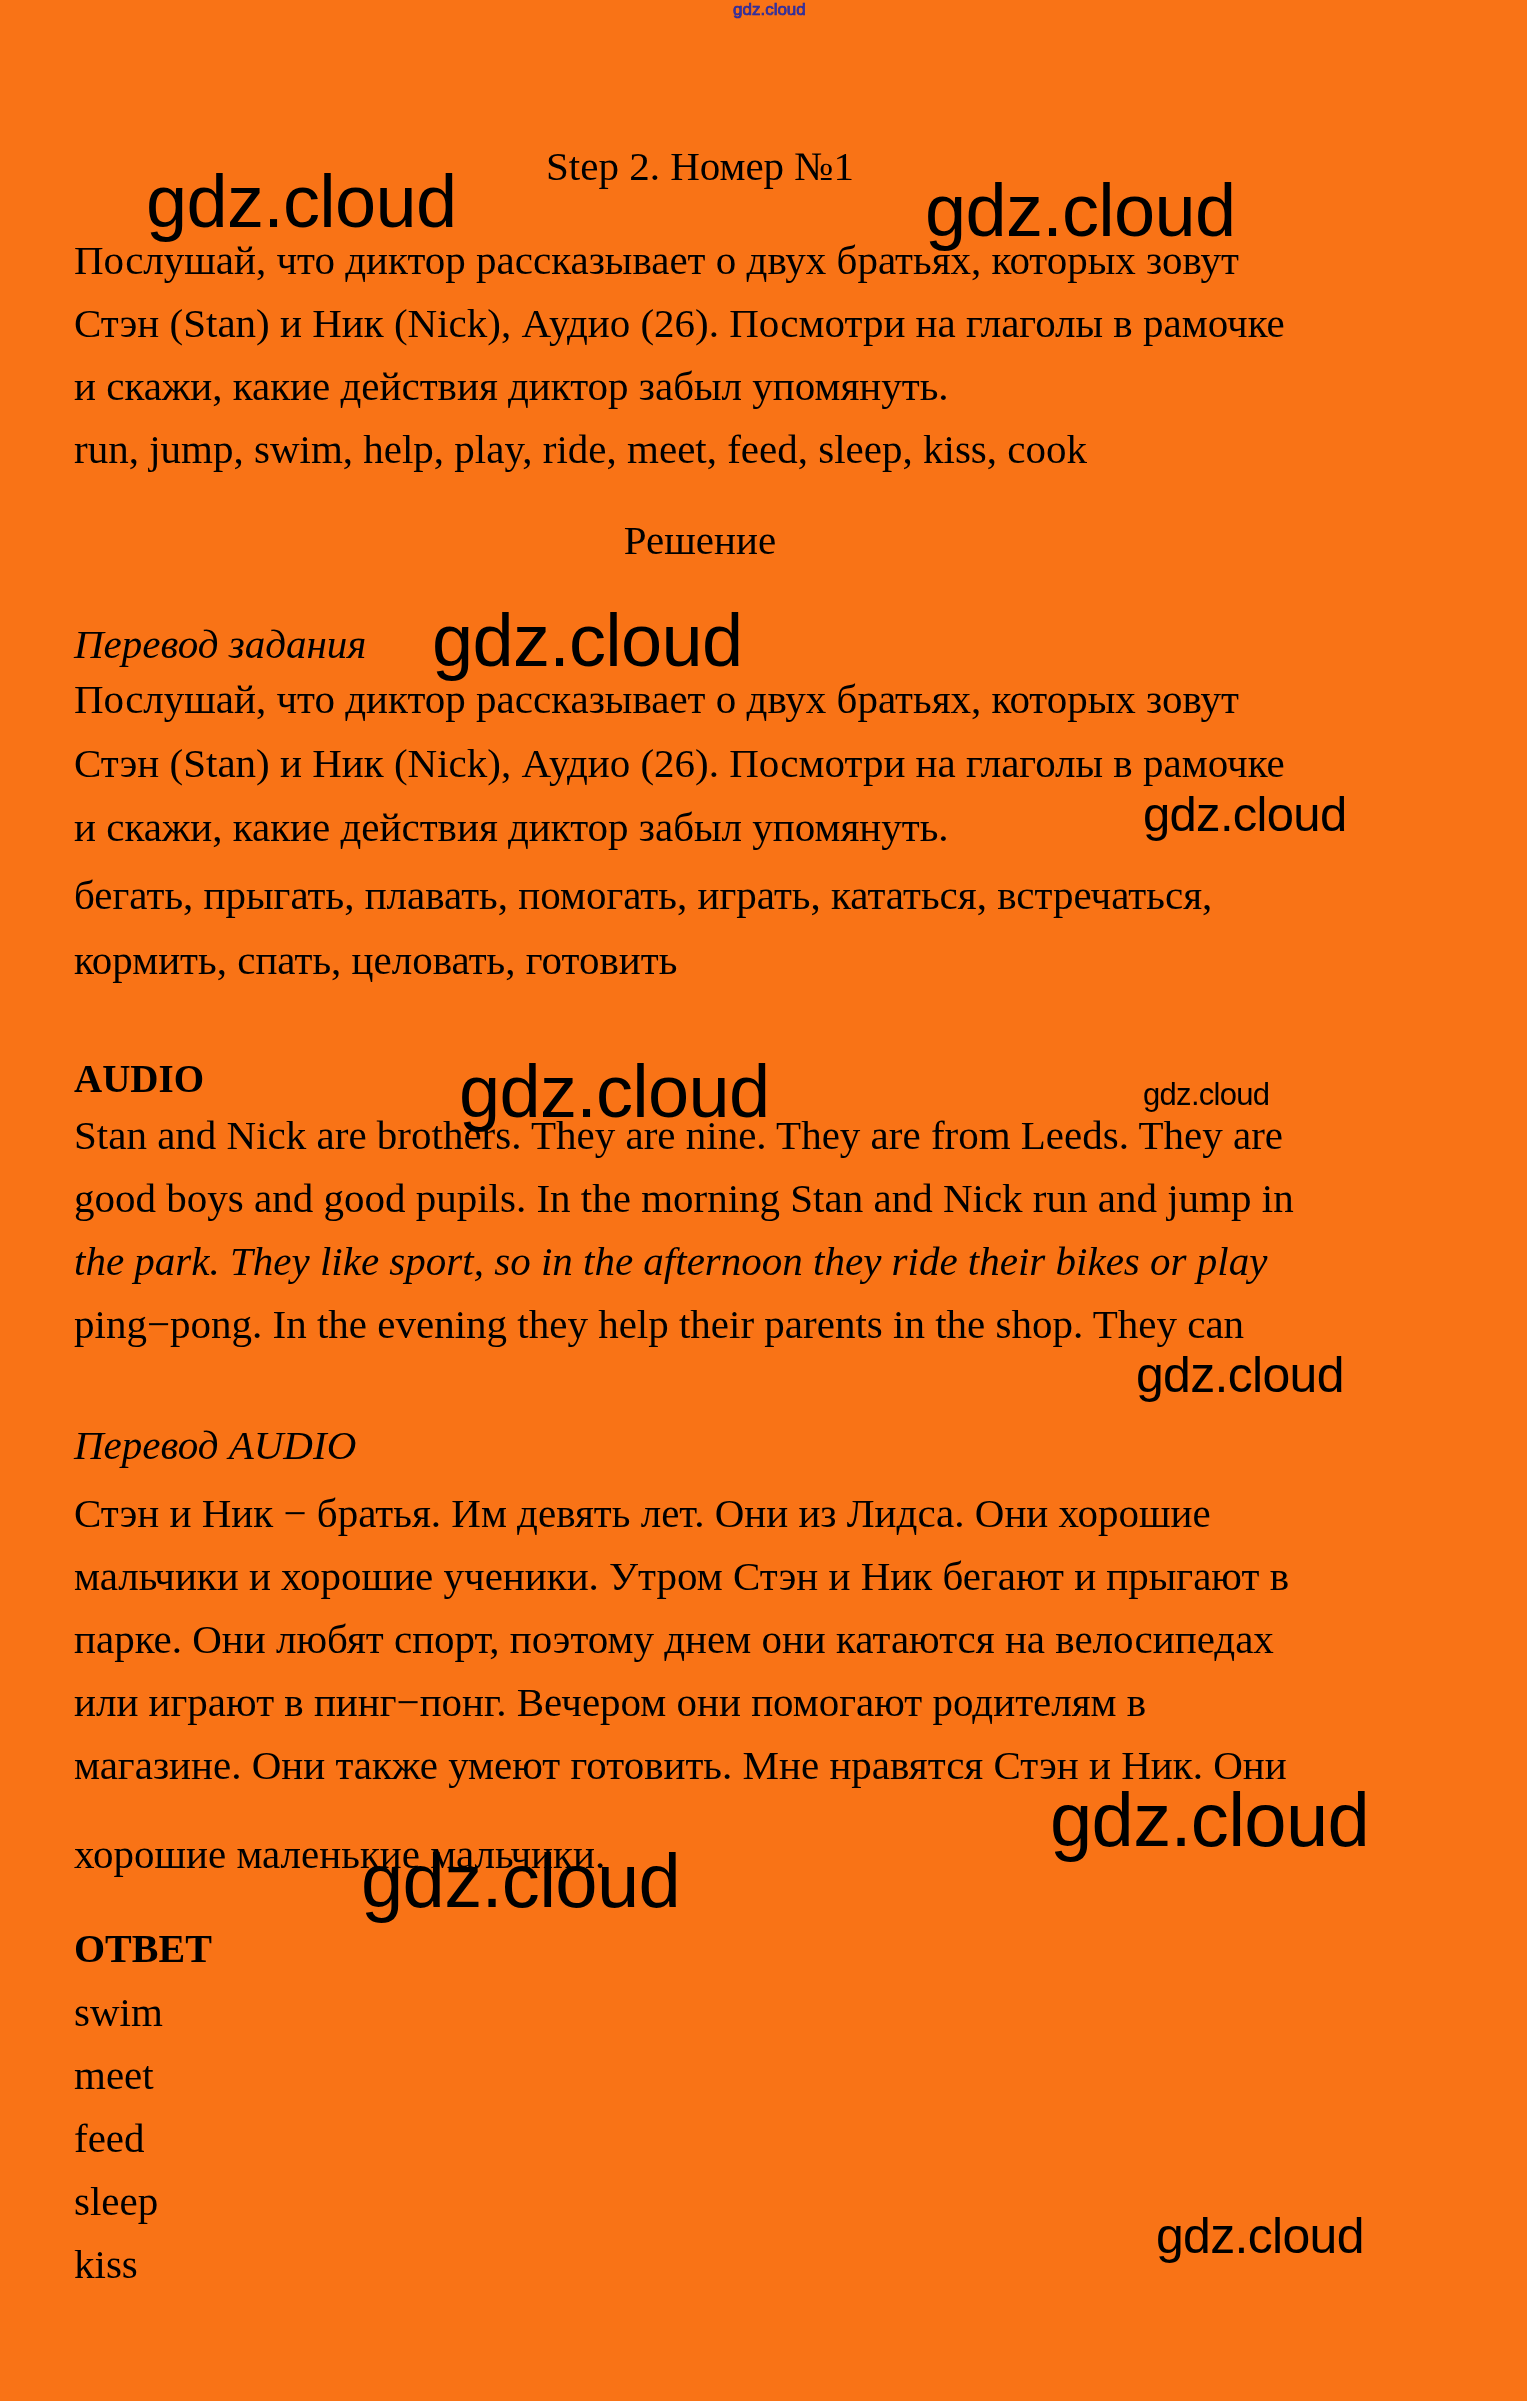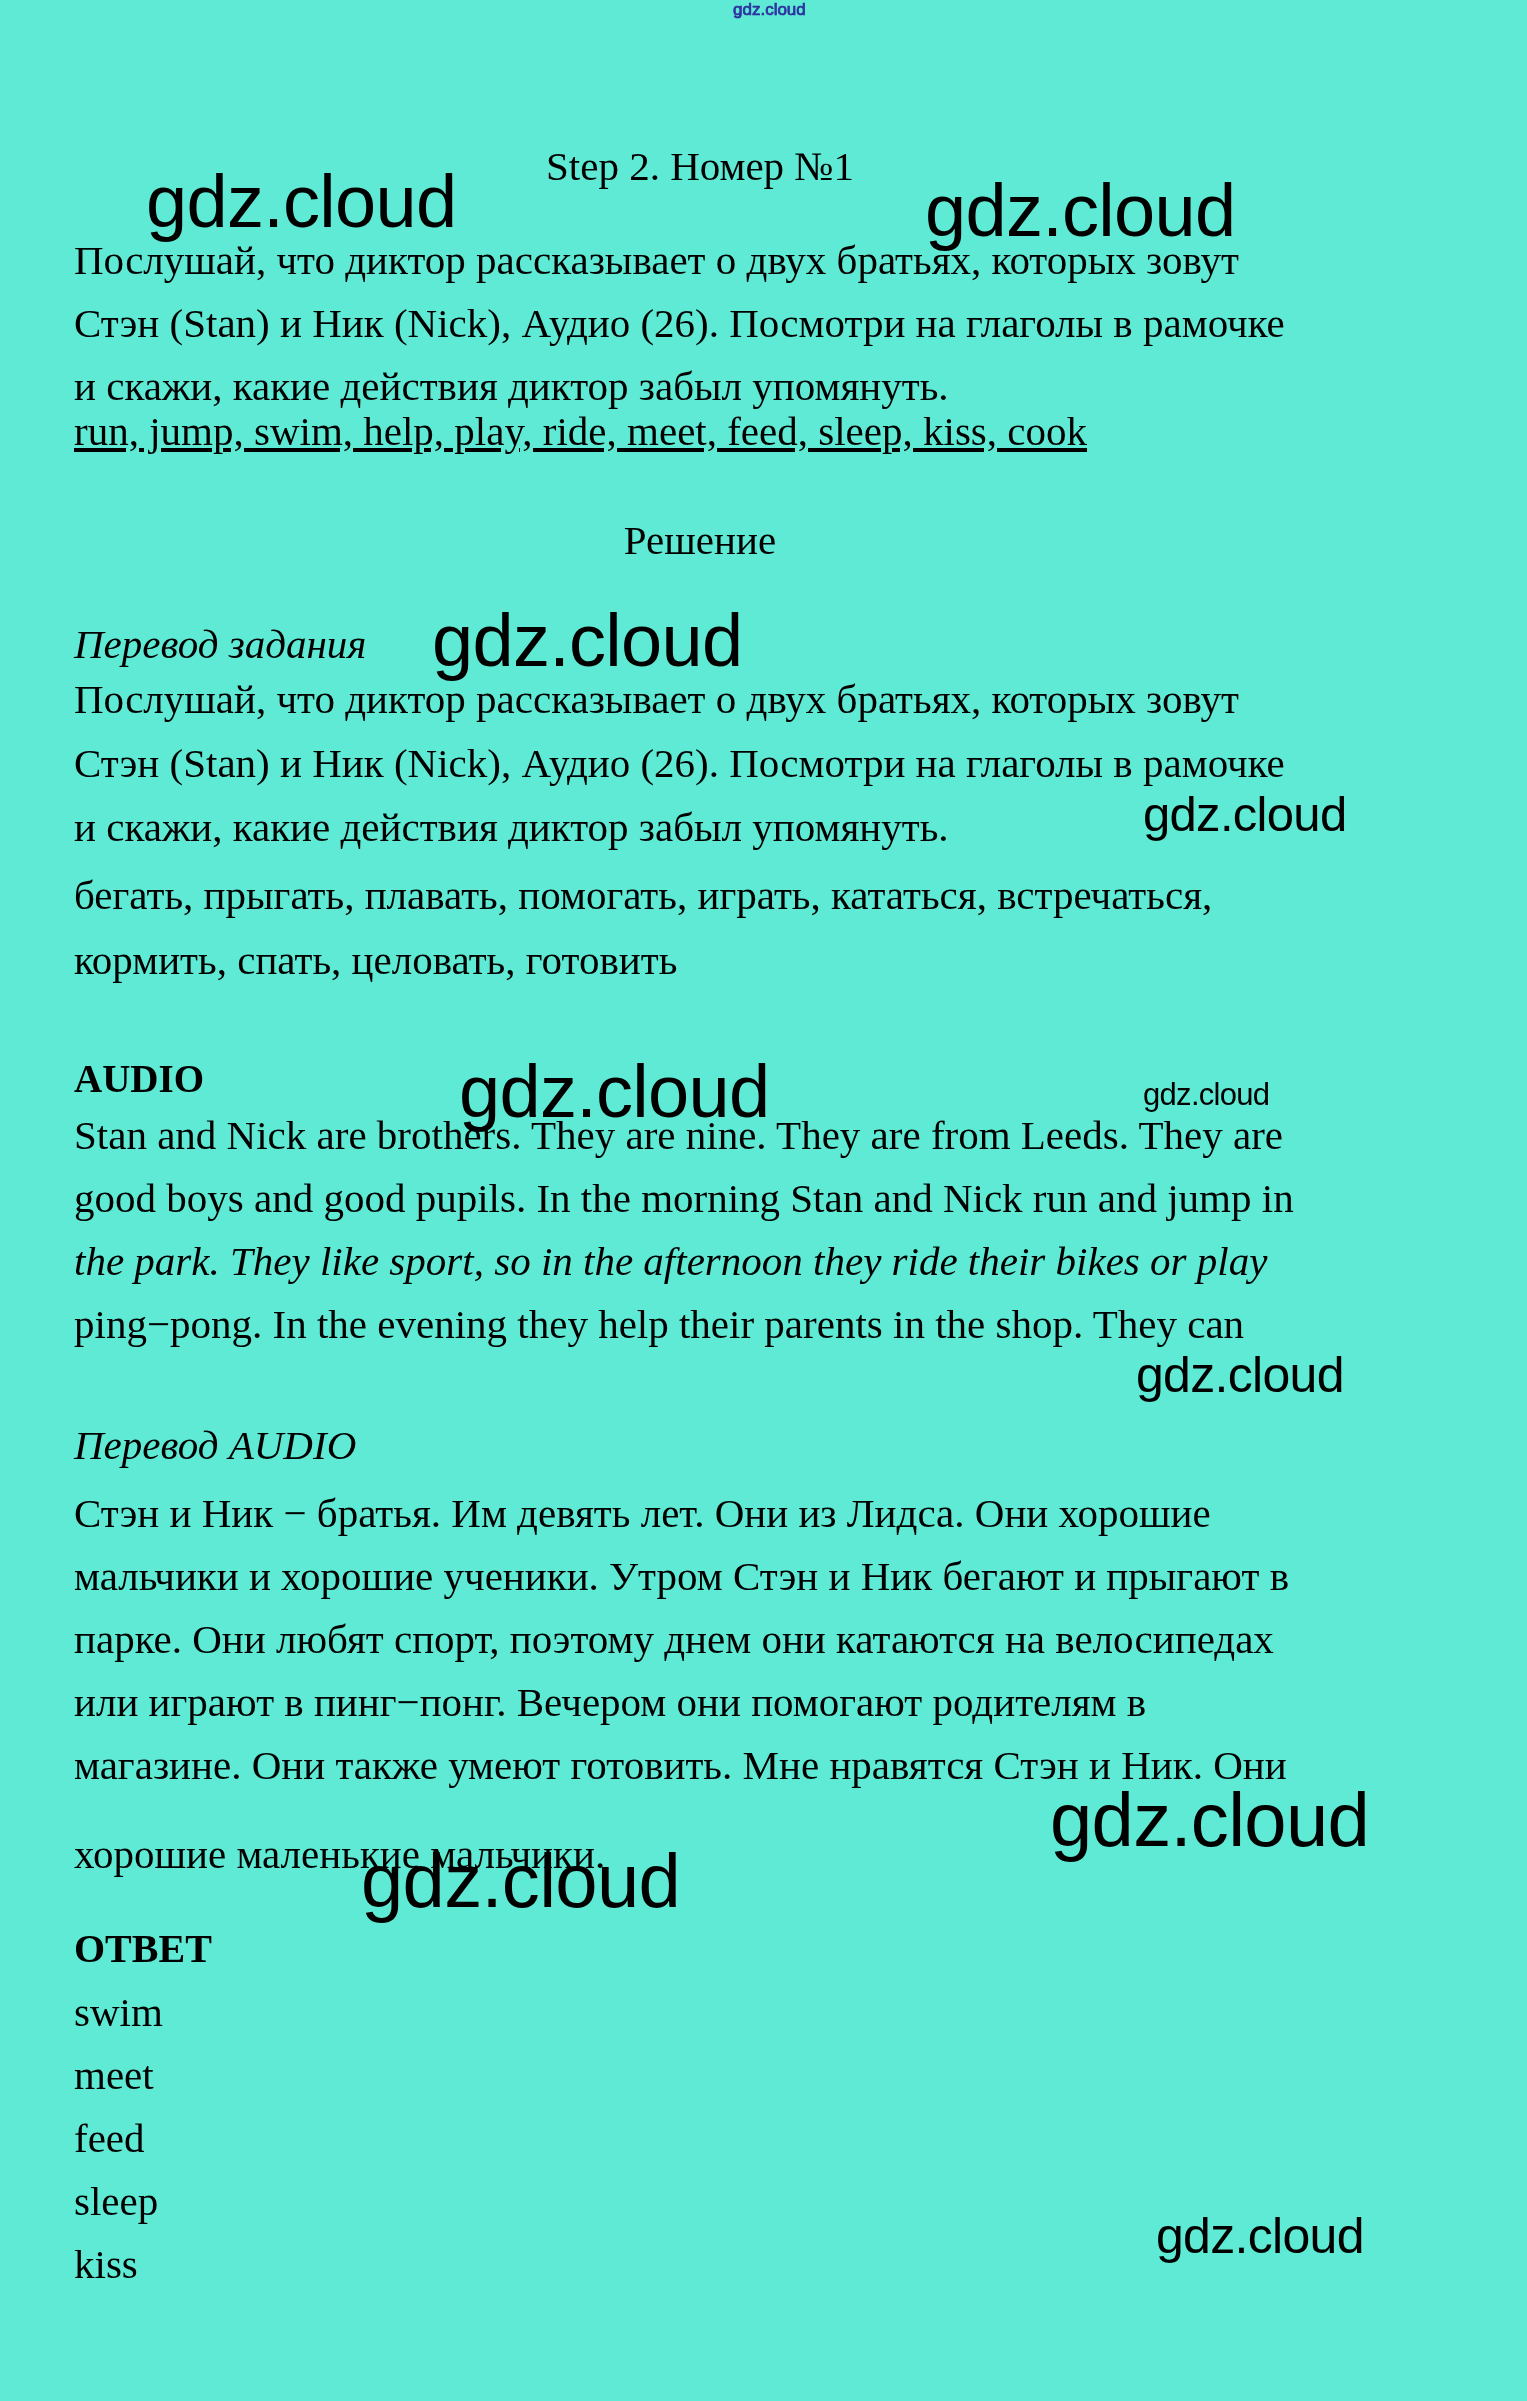--- a/index.html
+++ b/index.html
@@ -1,20 +1,20 @@
 <!DOCTYPE html>
 <html style="font-size:11.4px"><head>
 <meta charset="utf-8">
 <style>
   html,body{margin:0;padding:0;background:#ffffff;}
   .page{
     position:relative;
     width:1528px;
     height:2401px;
-    background:#5eead4;
+    background:#f97316;
     overflow:hidden;
     font-family:"Liberation Serif", serif;
     color:#000;
   }
   .line{
     position:absolute;
     left:74px;
     font-size:41px;
     line-height:1;
     white-space:nowrap;
@@ -56,21 +56,21 @@
   <div class="wm" style="left:1136px;top:1350px;font-size:50px;">gdz.cloud</div>
   <div class="wm" style="left:1050px;top:1782px;font-size:76px;">gdz.cloud</div>
   <div class="wm" style="left:361px;top:1843px;font-size:76px;">gdz.cloud</div>
   <div class="wm" style="left:1156px;top:2211px;font-size:50px;">gdz.cloud</div>
 
   <div class="line centered" style="top:146px;">Step 2. Номер №1</div>
 
   <div class="line" style="top:240px;">Послушай, что диктор рассказывает о двух братьях, которых зовут</div>
   <div class="line" style="top:303px;">Стэн (Stan) и Ник (Nick), Аудио (26). Посмотри на глаголы в рамочке</div>
   <div class="line" style="top:366px;">и скажи, какие действия диктор забыл упомянуть.</div>
-  <div class="line" style="top:411px;text-decoration:underline;">run, jump, swim, help, play, ride, meet, feed, sleep, kiss, cook</div>
+  <div class="line" style="top:429px;">run, jump, swim, help, play, ride, meet, feed, sleep, kiss, cook</div>
 
   <div class="line centered" style="top:520px;">Решение</div>
 
   <div class="line bolditalic" style="top:624px;">Перевод задания</div>
   <div class="line" style="top:679px;">Послушай, что диктор рассказывает о двух братьях, которых зовут</div>
   <div class="line" style="top:743px;">Стэн (Stan) и Ник (Nick), Аудио (26). Посмотри на глаголы в рамочке</div>
   <div class="line" style="top:807px;">и скажи, какие действия диктор забыл упомянуть.</div>
   <div class="line" style="top:875px;">бегать, прыгать, плавать, помогать, играть, кататься, встречаться,</div>
   <div class="line" style="top:940px;">кормить, спать, целовать, готовить</div>
 

